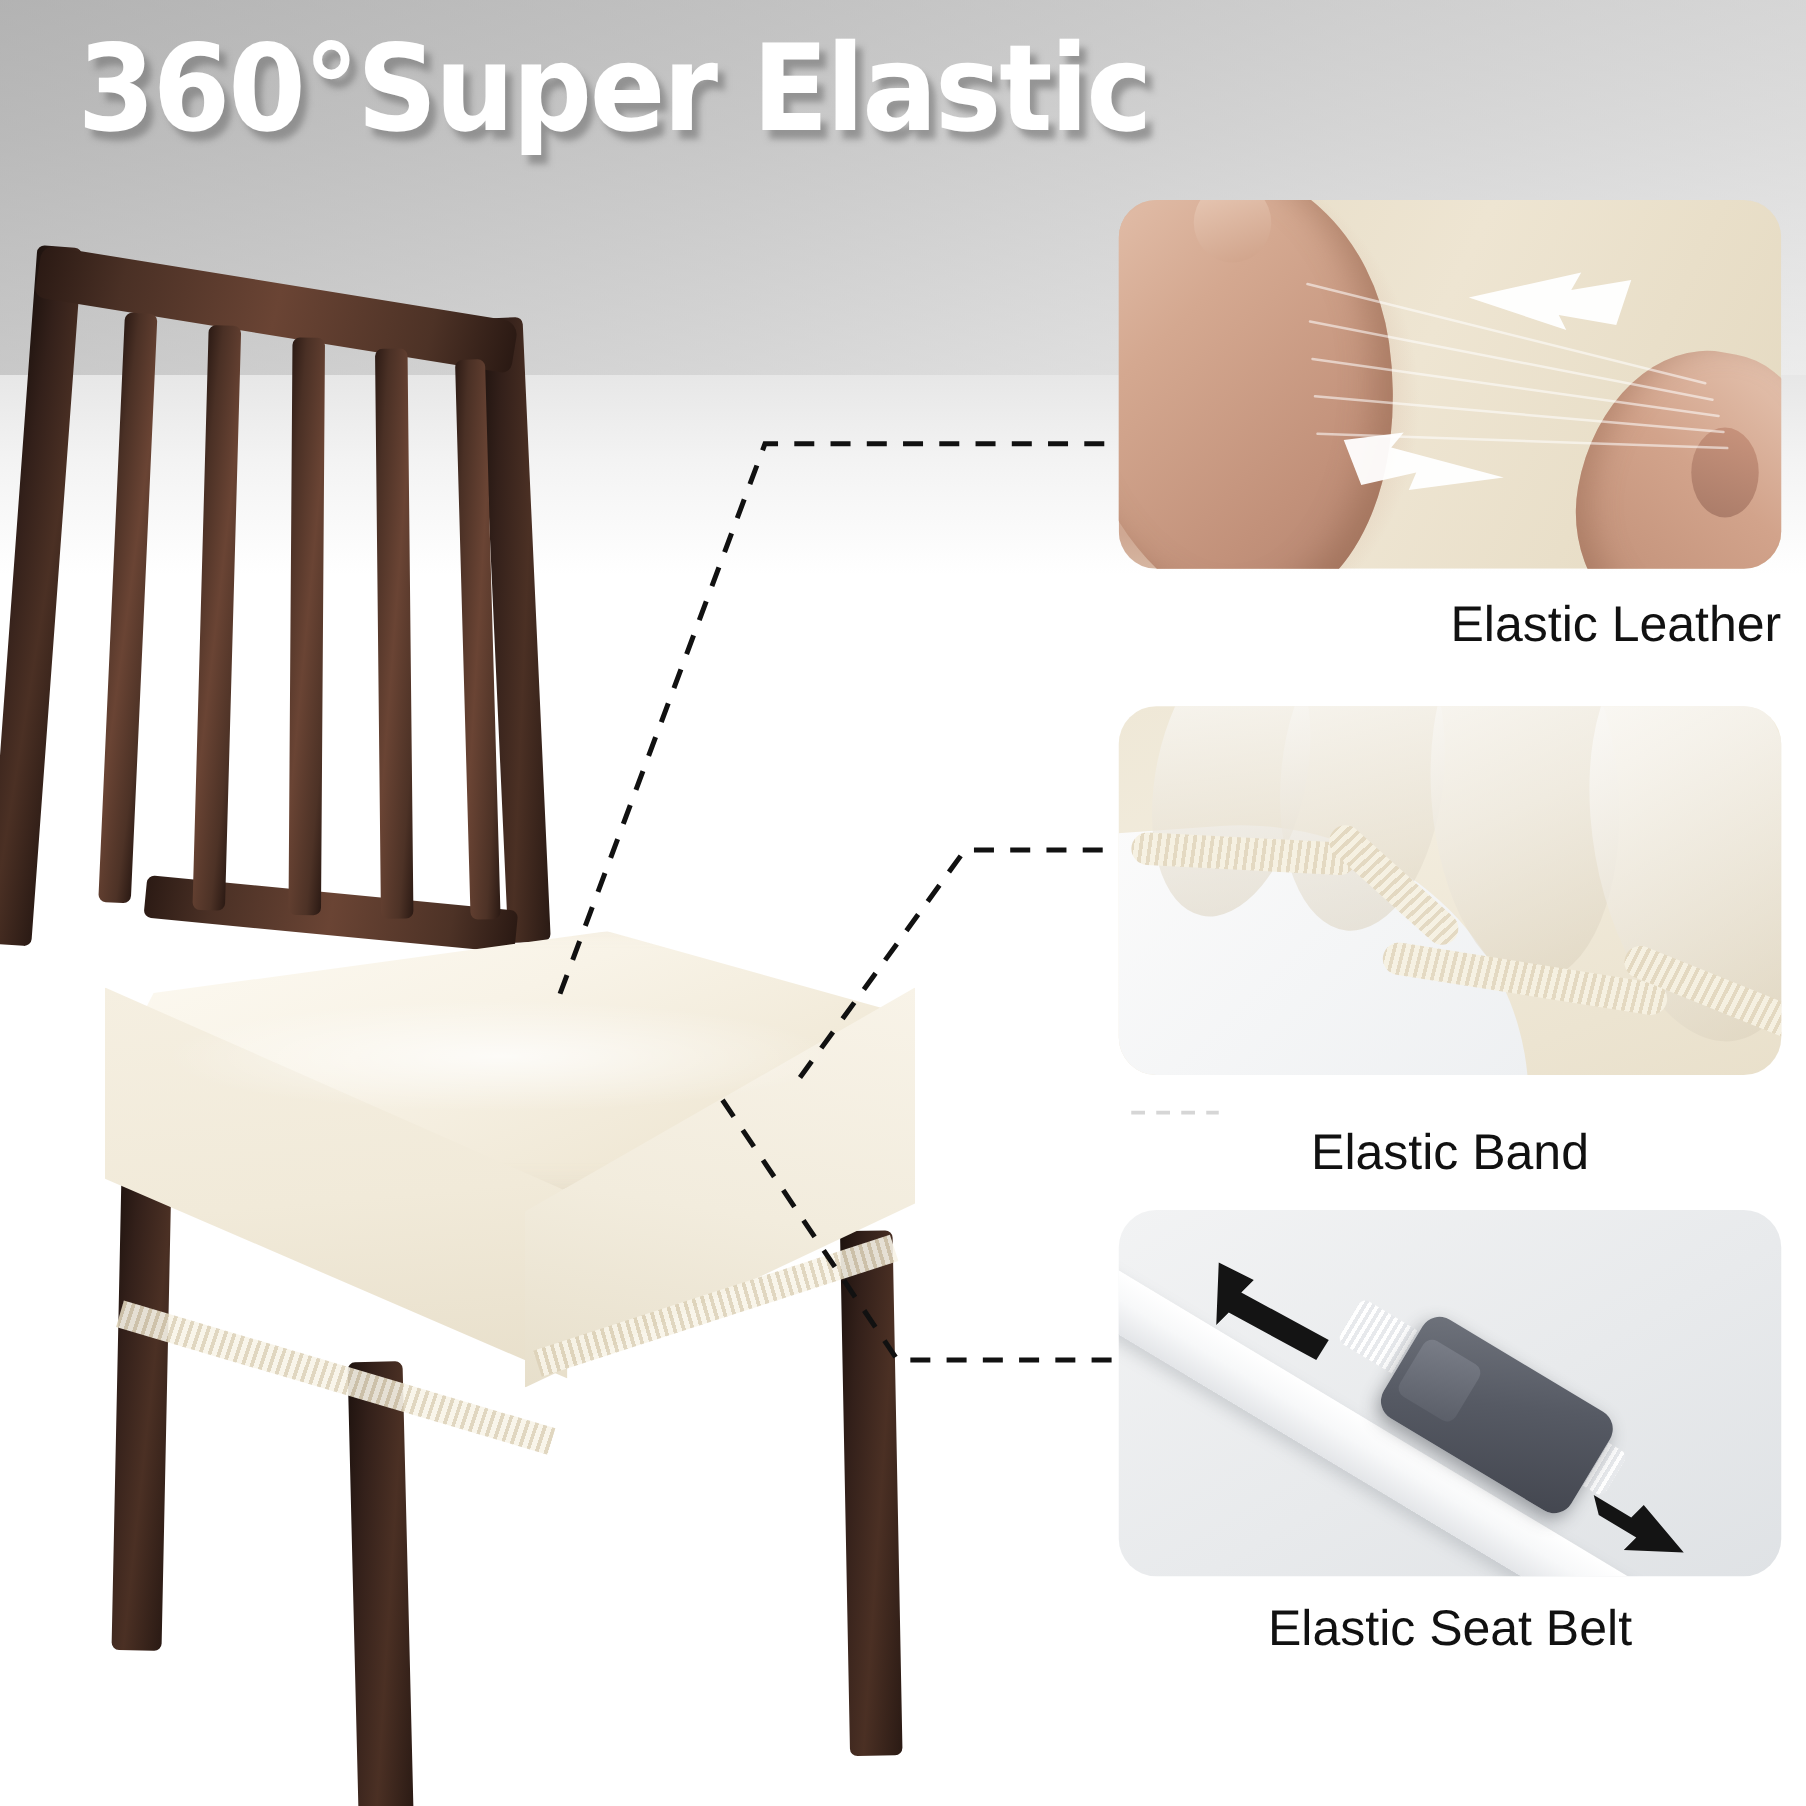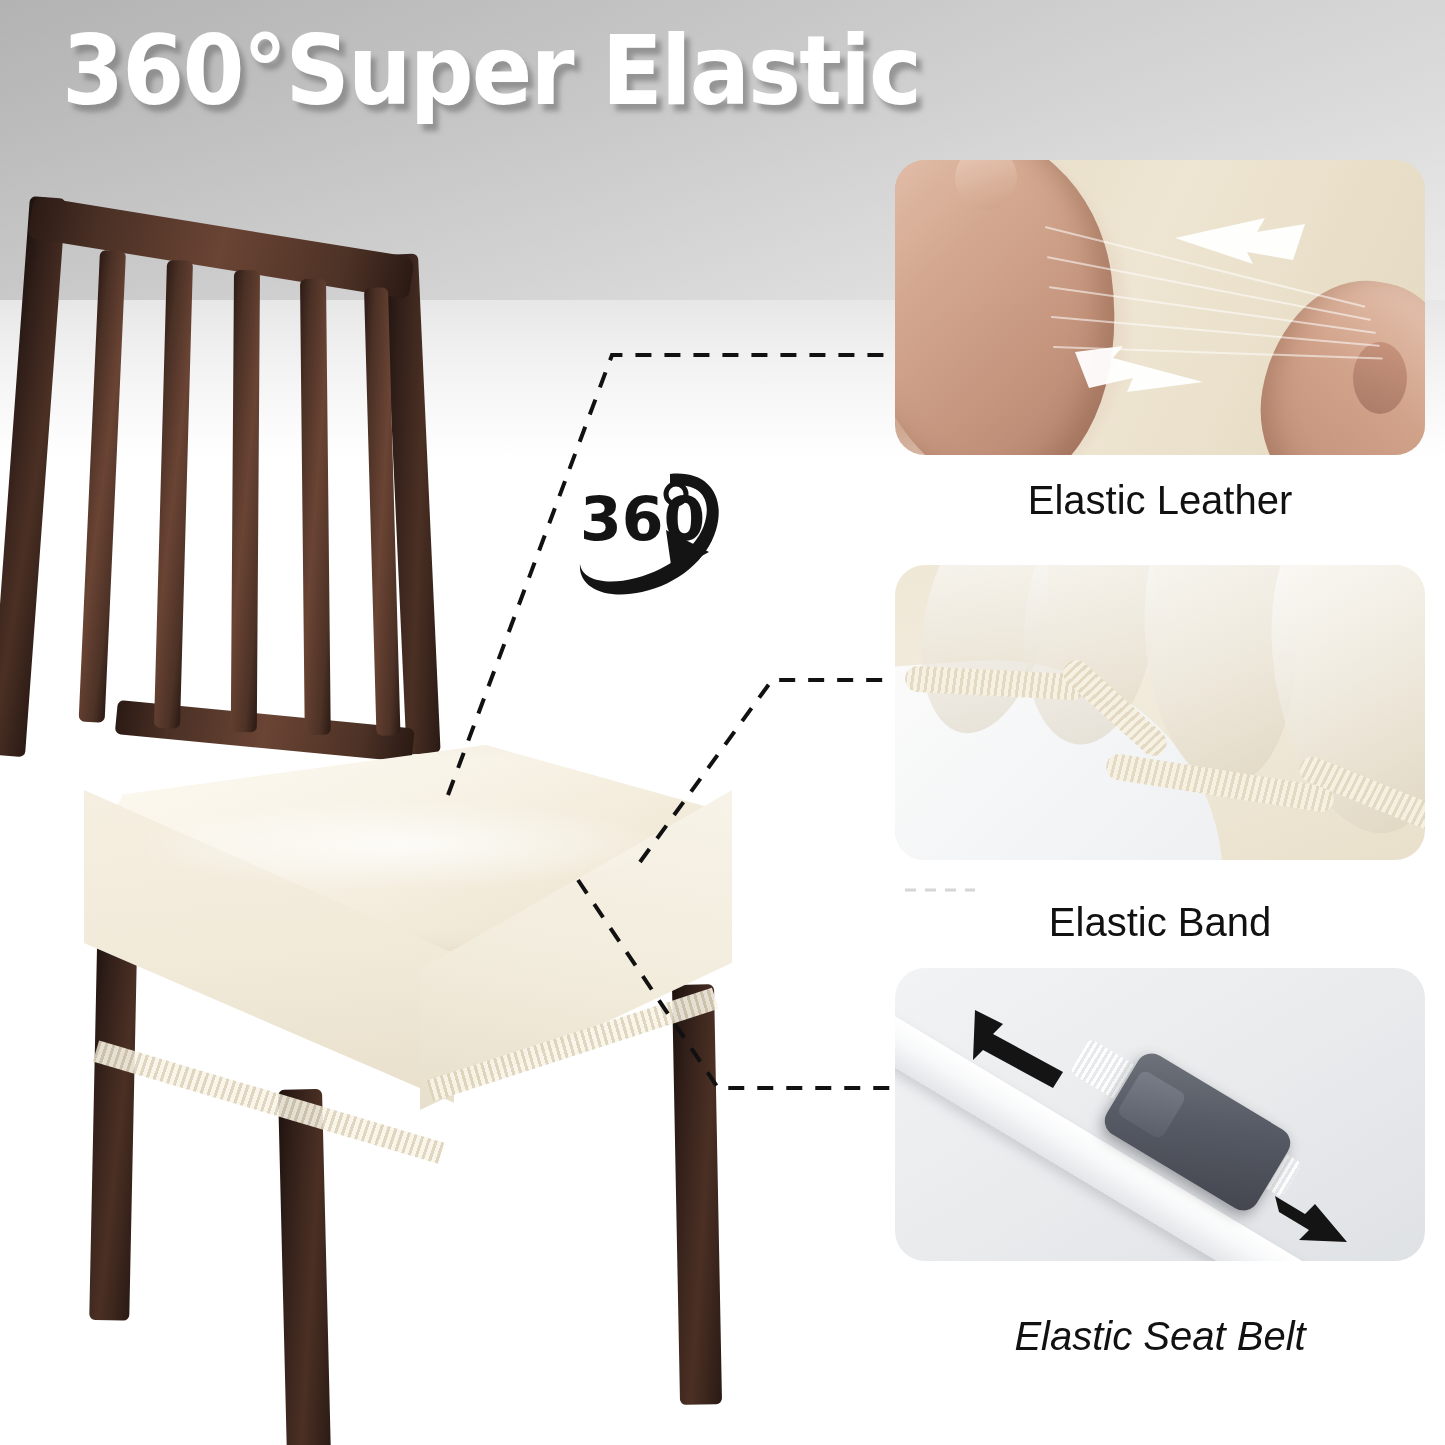--- a/index.html
+++ b/index.html
@@ -196,33 +196,20 @@
                 background:linear-gradient(190deg,#f8f3e8 0%,#f2ecdd 55%,#e7dfcb 100%);
                 clip-path:polygon(0% 56%, 100% 0%, 100% 54%, 0% 100%);"></div>
 
     <div class="ruche-band" style="left:96px; top:1040px; width:360px; transform:rotate(16.5deg); transform-origin:left center;"></div>
     <div class="ruche-band" style="left:430px; top:1080px; width:300px; transform:rotate(-18deg); transform-origin:left center;"></div>
 
     <div style="position:absolute; left:130px; top:800px; width:540px; height:90px;
                 background:radial-gradient(ellipse at 50% 50%, rgba(255,255,255,.75), rgba(255,255,255,0) 70%);"></div>
   </div>
 
-  <div id="badge360">
-    <svg width="170" height="165" viewBox="0 0 170 165">
-
-      <path d="M104 22 C142 18 160 44 150 78 C141 108 112 132 76 140 C40 148 12 136 14 112
-               C16 128 40 134 70 126 C104 117 132 95 139 70 C146 45 132 30 104 34 Z" fill="#141414"></path>
-
-      <polygon points="100,78 143,100 106,120" fill="#141414"></polygon>
-
-      <text x="14" y="88" font-family="DejaVu Sans, sans-serif" font-size="60" font-weight="bold" fill="#141414">360</text>
-
-      <circle cx="110" cy="42" r="10" fill="none" stroke="#141414" stroke-width="5"></circle>
-    </svg>
-  </div>
 
   <svg class="leader">
 
     <polyline points="448,795 612,355 895,355" fill="none" stroke="#111111" stroke-width="4" stroke-dasharray="16 13"></polyline>
 
     <polyline points="640,862 772,680 895,680" fill="none" stroke="#111111" stroke-width="4" stroke-dasharray="16 13"></polyline>
 
     <polyline points="578,880 718,1088 895,1088" fill="none" stroke="#111111" stroke-width="4" stroke-dasharray="16 13"></polyline>
 
     <line x1="905" y1="890" x2="975" y2="890" stroke="#d6d6d6" stroke-width="3" stroke-dasharray="11 9"></line>
@@ -239,21 +226,21 @@
       <div class="strand" style="left:152px; top:96px; width:330px; transform:rotate(11deg);"></div>
       <div class="strand" style="left:154px; top:126px; width:330px; transform:rotate(8deg);"></div>
       <div class="strand" style="left:156px; top:156px; width:330px; transform:rotate(5deg);"></div>
       <div class="strand" style="left:158px; top:186px; width:330px; transform:rotate(2deg);"></div>
 
       <svg style="position:absolute;left:0;top:0;width:530px;height:295px;">
         <polygon points="280,78 370,58 362,72 410,64 398,100 352,92 358,104" fill="#ffffff" opacity=".95"></polygon>
         <polygon points="308,222 218,198 228,186 180,192 194,228 238,218 232,232" fill="#ffffff" opacity=".95"></polygon>
       </svg>
     </div>
-    <div class="caption" style="top:478px;">Elastic Leather</div>
+    <div class="caption" style="top:478px;text-align:right;">Elastic Leather</div>
   </div>
 
   <div class="card">
     <div class="photo" id="photo2">
       <div class="fleece"></div>
 
       <div class="fold" style="left:30px;  top:-60px; width:120px; height:230px; transform:rotate(12deg);"></div>
       <div class="fold" style="left:130px; top:-70px; width:130px; height:250px; transform:rotate(6deg);"></div>
       <div class="fold" style="left:250px; top:-80px; width:150px; height:300px; transform:rotate(-4deg);"></div>
       <div class="fold" style="left:380px; top:-60px; width:170px; height:330px; transform:rotate(-10deg);"></div>
@@ -270,16 +257,16 @@
     <div class="photo" id="photo3">
       <div class="strap"></div>
       <div class="webbing" style="left:178px; top:92px;"></div>
       <div class="webbing" style="left:308px; top:168px;"></div>
       <div class="buckle"></div>
       <svg style="position:absolute;left:0;top:0;width:530px;height:293px;">
         <polygon points="80,42 108,56 98,66 168,104 158,120 88,82 78,92" fill="#141414"></polygon>
         <polygon points="380,228 410,246 420,236 452,274 404,272 414,262 384,244" fill="#141414"></polygon>
       </svg>
     </div>
-    <div class="caption" style="top:1314px;font-style:italic;">Elastic Seat Belt</div>
+    <div class="caption" style="top:1281px;">Elastic Seat Belt</div>
   </div>
 
 </div>
 
 </body></html>

